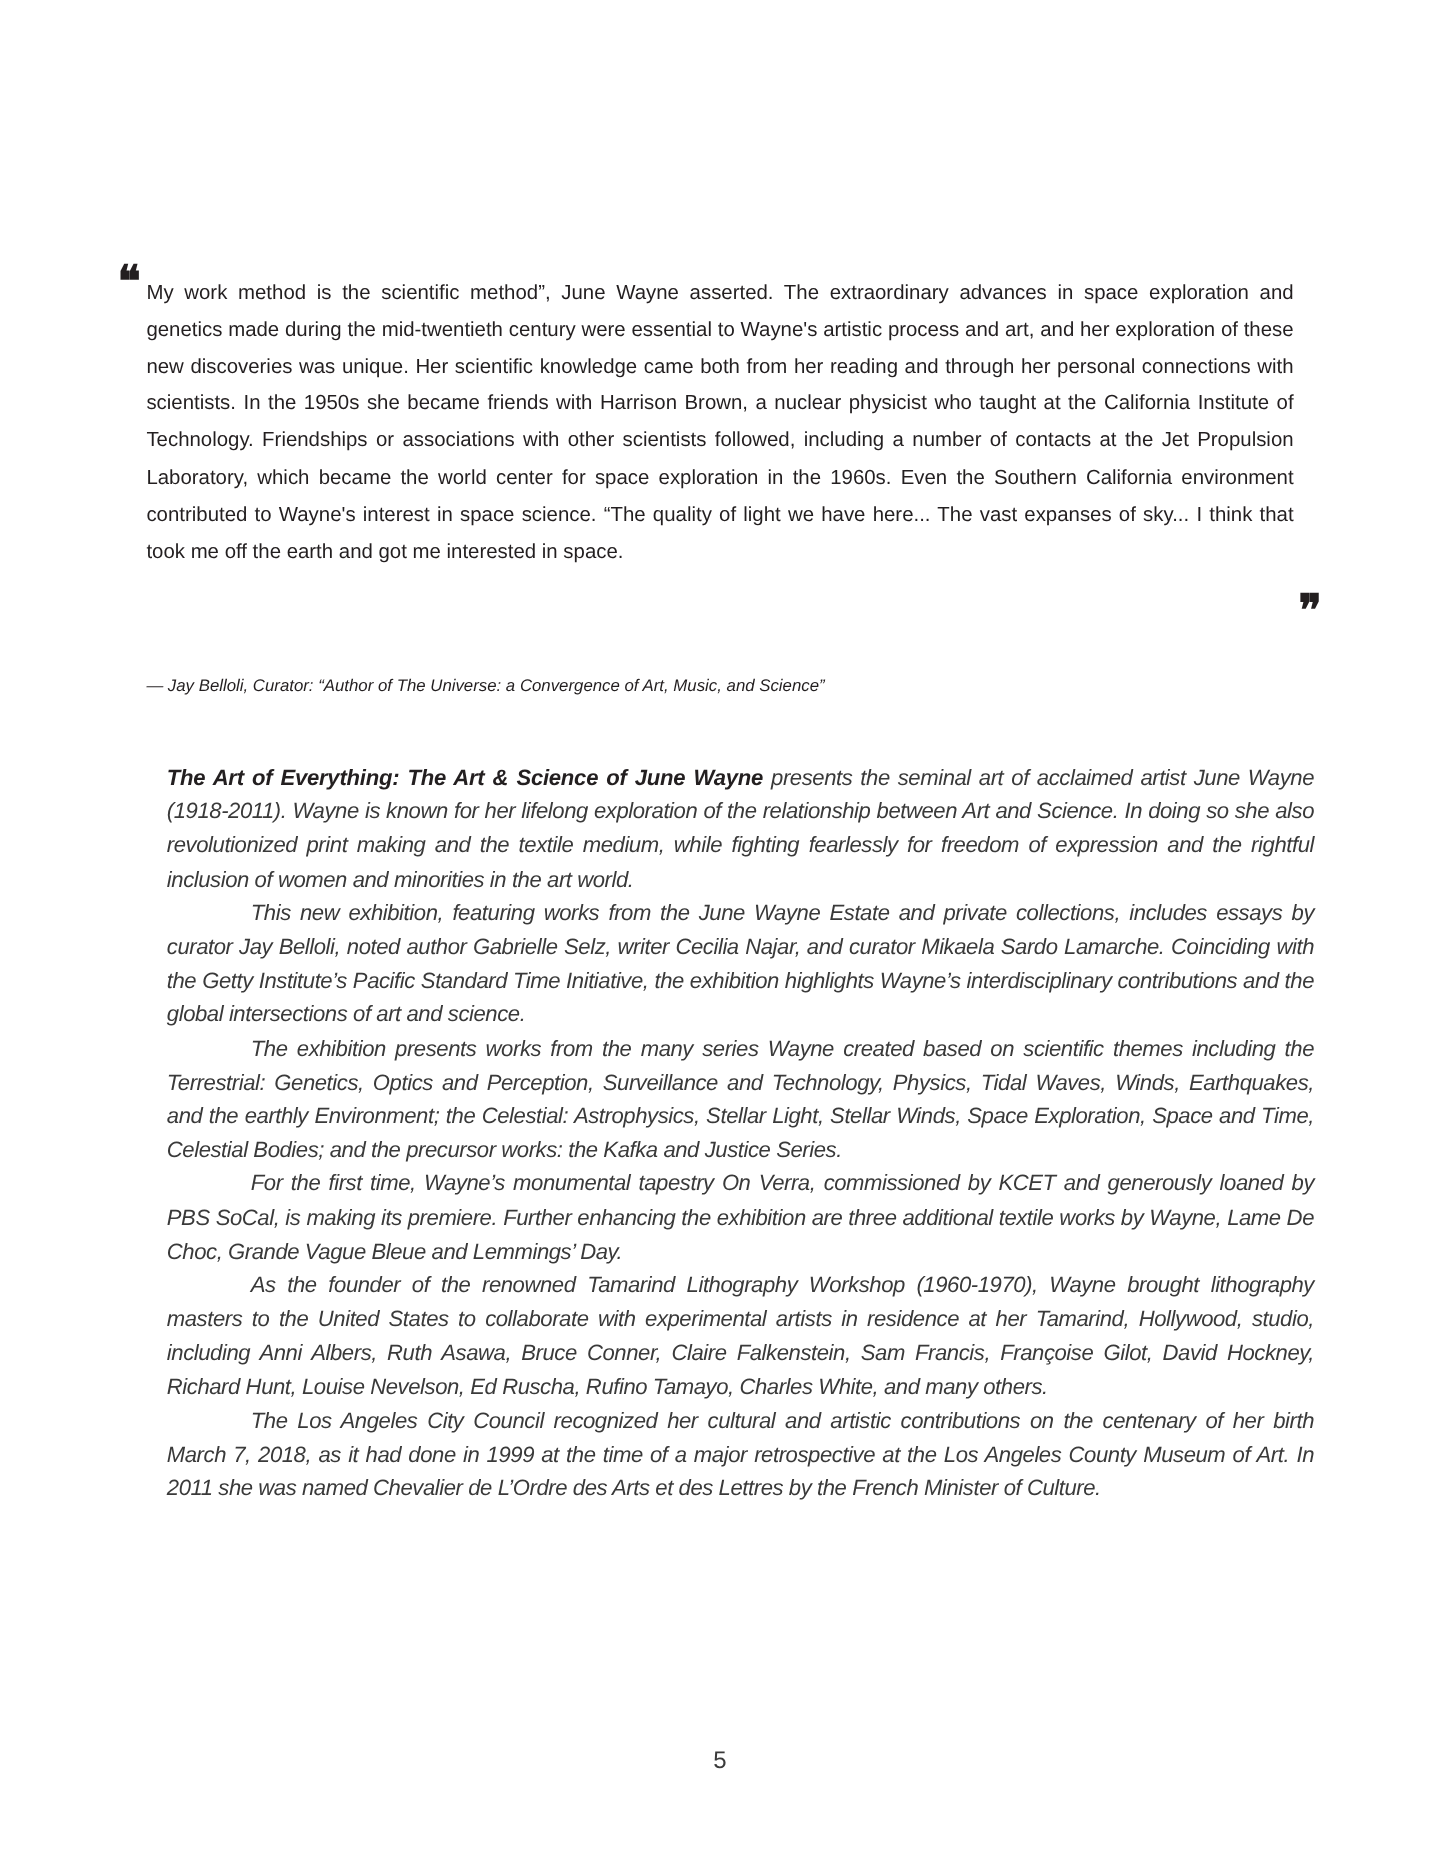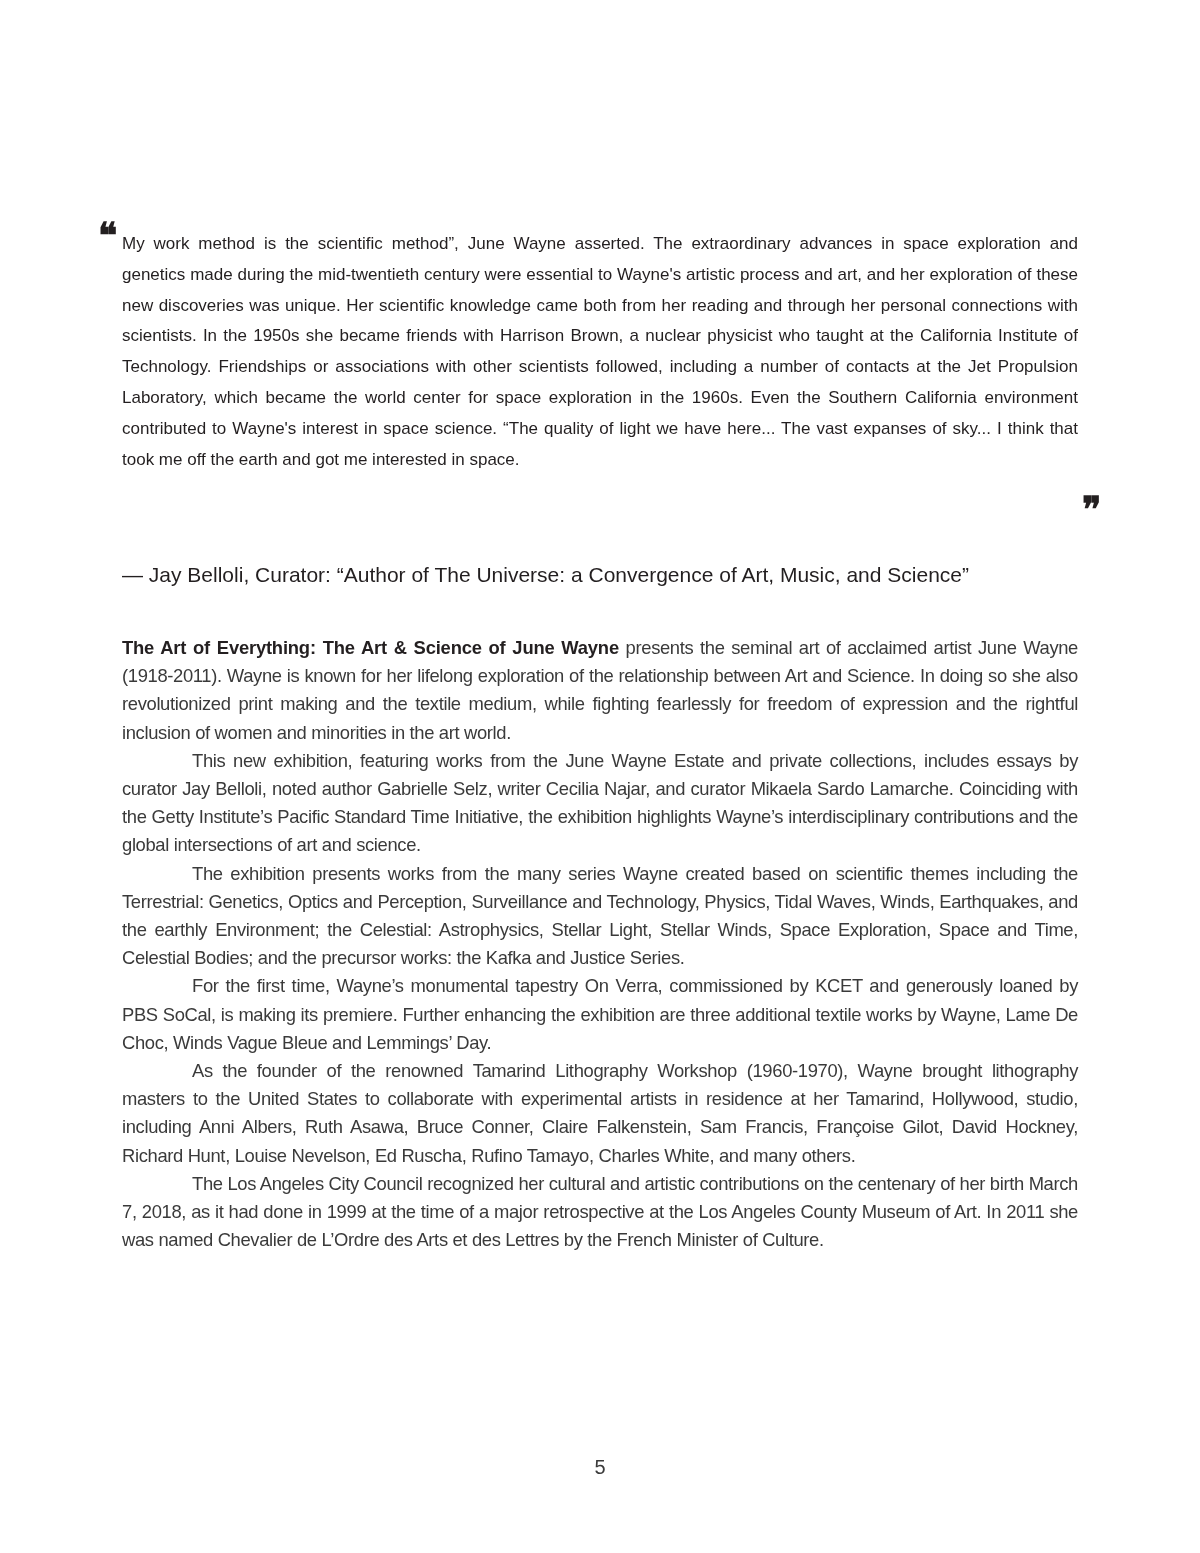--- a/index.html
+++ b/index.html
@@ -4,22 +4,22 @@
 <style>
   html, body { margin: 0; padding: 0; background: #ffffff; }
   body { width: 1200px; height: 1553px; position: relative; overflow: hidden;
          font-family: "Liberation Sans", "DejaVu Sans", sans-serif; color: #231f20; }
   .quote-block { position: absolute; left: 122px; top: 229px; width: 956px; }
   .quote-text { font-size: 17px; line-height: 30.8px; text-align: justify; color: #231f20; margin: 0; }
   .qmark-open { position: absolute; left: -24px; top: -12px; font-family: "DejaVu Serif", serif;
                 font-weight: bold; font-size: 36px; line-height: 36px; color: #231f20; }
   .qmark-close { position: absolute; left: 960px; top: 262px; font-family: "DejaVu Serif", serif;
                  font-weight: bold; font-size: 36px; line-height: 36px; color: #231f20; }
-  .attribution { position: absolute; left: 122px; top: 563px; font-size: 21px; color: #231f20; }
-  .body-block { position: absolute; left: 122px; top: 634px; width: 956px; }
+  .attribution { position: absolute; left: 122px; top: 563px; font-size: 14px; color: #231f20; font-style: italic; }
+  .body-block { position: absolute; left: 139px; top: 634px; width: 956px; font-style: italic; }
   .para { font-size: 18.4px; line-height: 28.2px; text-align: justify; margin: 0; color: #3a3a3a;
           font-family: "Liberation Sans", sans-serif; letter-spacing: -0.35px; }
   .para.indent { text-indent: 70px; }
   .para b { color: #231f20; letter-spacing: -0.2px; }
   .page-number { position: absolute; left: 0; width: 1200px; top: 1456px; text-align: center;
                  font-size: 20px; color: #3a3a3a; }
 </style>
 </head>
 <body>
 
@@ -28,18 +28,18 @@
   <p class="quote-text">My work method is the scientific method”, June Wayne asserted. The extraordinary advances in space exploration and genetics made during the mid-twentieth century were essential to Wayne's artistic  process and art, and her exploration of these new discoveries was unique. Her scientific knowledge came both from her reading and through her personal connections with scientists. In the 1950s she became friends with Harrison Brown, a nuclear physicist who taught at the California Institute of Technology. Friendships or associations with other scientists followed, including a number of contacts at the Jet  Propulsion Laboratory, which became the world center for space exploration in the 1960s. Even the Southern California environment contributed to Wayne's interest in space science. “The quality of light we have here... The vast expanses of sky... I think that took me off the earth and got me interested in space.</p>
   <span class="qmark-close">❞</span>
 </div>
 
 <div class="attribution">— Jay Belloli, Curator: “Author of The Universe: a Convergence of Art, Music, and Science”</div>
 
 <div class="body-block">
   <p class="para"><b>The Art of Everything: The Art &amp; Science of June Wayne</b><span> presents the seminal art of acclaimed artist June Wayne (1918-2011). Wayne is known for her lifelong exploration of the relationship between Art and Science. In doing so she also revolutionized print making and the textile medium, while fighting fearlessly for freedom of expression and the rightful inclusion of women and minorities in the art world.</span></p>
   <p class="para indent">This new exhibition, featuring works from the June Wayne Estate and private collections, includes essays by curator Jay Belloli, noted author Gabrielle Selz, writer Cecilia Najar, and curator Mikaela Sardo Lamarche. Coinciding with the Getty Institute’s Pacific Standard Time Initiative, the exhibition highlights Wayne’s interdisciplinary contributions and the global intersections of art and science.</p>
   <p class="para indent">The exhibition presents works from the many series Wayne created based on scientific themes including the Terrestrial: Genetics, Optics and Perception, Surveillance and Technology, Physics, Tidal Waves, Winds, Earthquakes, and the earthly Environment; the Celestial: Astrophysics, Stellar Light, Stellar Winds, Space Exploration, Space and Time, Celestial Bodies; and the precursor works: the Kafka and Justice Series.</p>
-  <p class="para indent">For the first time, Wayne’s monumental tapestry On Verra, commissioned by KCET and generously loaned by PBS SoCal, is making its premiere. Further enhancing the exhibition are three additional textile works by Wayne, Lame De Choc, Winds Vague Bleue and Lemmings’ Day.</p>
+  <p class="para indent">For the first time, Wayne’s monumental tapestry On Verra, commissioned by KCET and generously loaned by PBS SoCal, is making its premiere. Further enhancing the exhibition are three additional textile works by Wayne, Lame De Choc, Grande Vague Bleue and Lemmings’ Day.</p>
   <p class="para indent">As the founder of the renowned Tamarind Lithography Workshop (1960-1970), Wayne brought lithography masters to the United States to collaborate with experimental artists in residence at her Tamarind, Hollywood, studio, including Anni Albers, Ruth Asawa, Bruce Conner, Claire Falkenstein, Sam Francis, Françoise Gilot, David Hockney, Richard Hunt, Louise Nevelson, Ed Ruscha, Rufino Tamayo, Charles White, and many others.</p>
   <p class="para indent">The Los Angeles City Council recognized her cultural and artistic contributions on the centenary of her birth March 7, 2018, as it had done in 1999 at the time of a major retrospective at the Los Angeles County Museum of Art. In 2011 she was named Chevalier de L’Ordre des Arts et des Lettres by the French Minister of Culture.</p>
 </div>
 
 <div class="page-number">5</div>
 
 </body></html>

